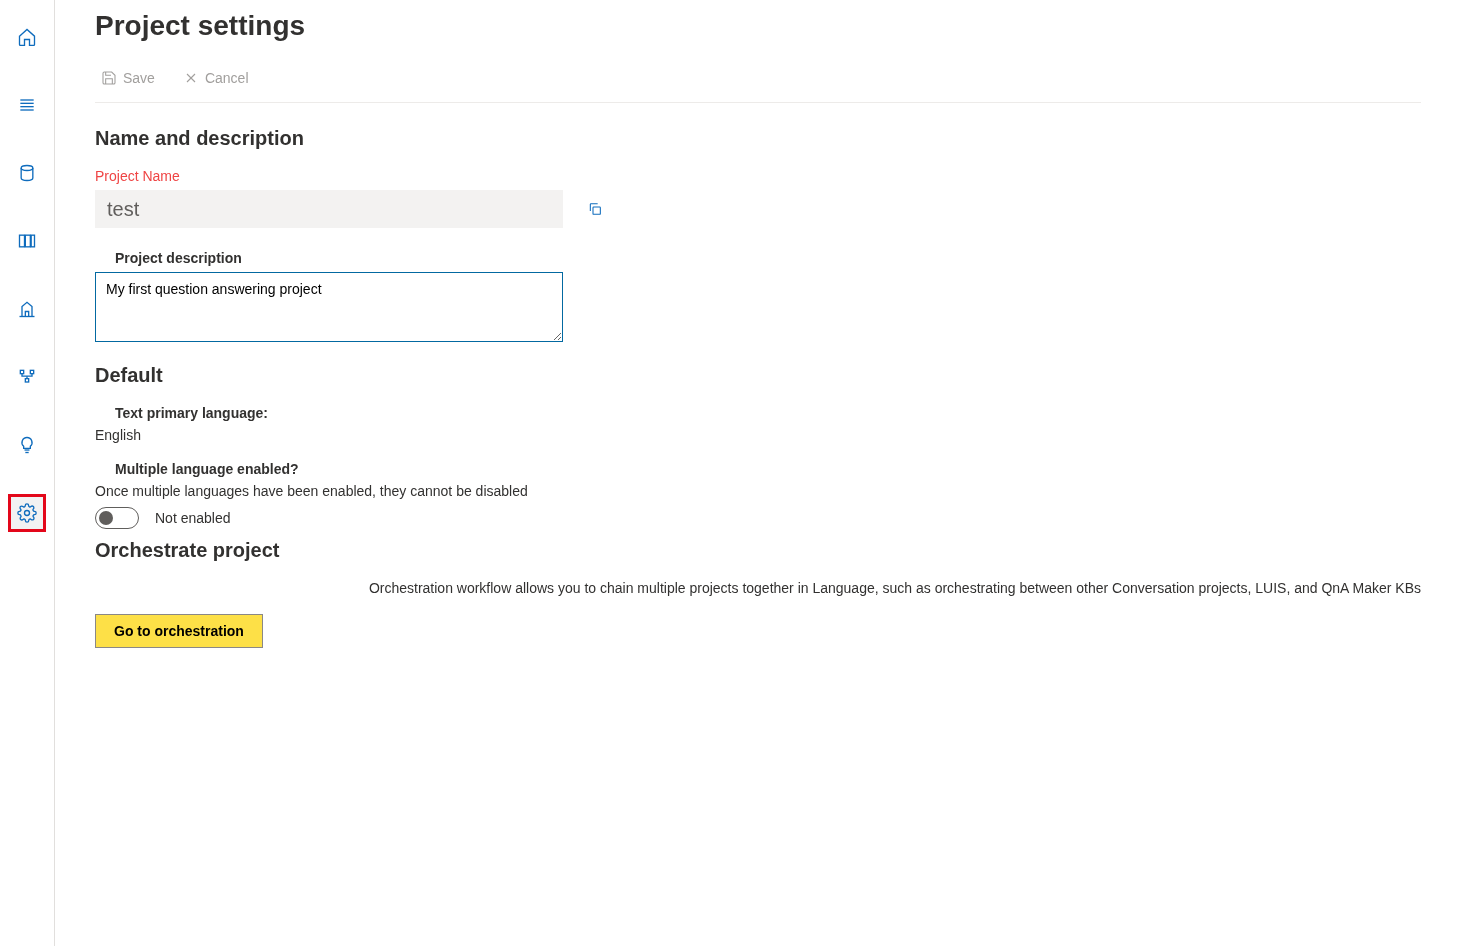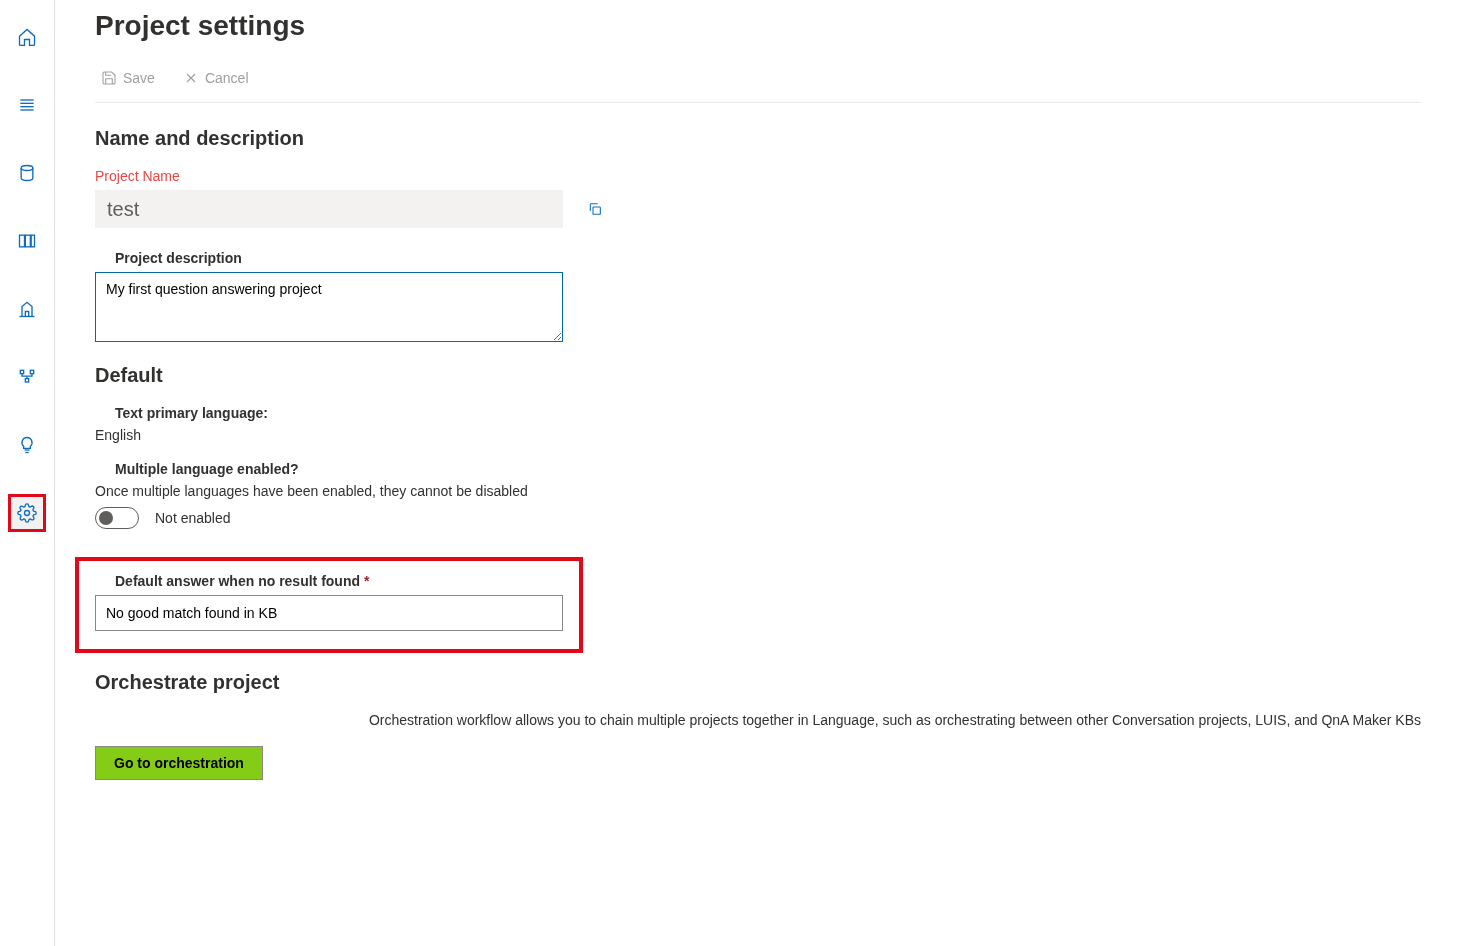--- a/index.html
+++ b/index.html
@@ -112,21 +112,21 @@
     width: 468px;
     height: 36px;
     border: 1px solid #8a8886;
     padding: 0 10px;
     font-size: 14px;
   }
 
   .orchestration-desc { font-size: 14px; margin: 14px 0 18px 0; text-align: right; }
   .orch-btn {
     border: 1px solid #8a8886;
-    background: #84cc16;
+    background: #fde047;
     font-size: 14px;
     font-weight: 600;
     padding: 8px 18px;
     cursor: pointer;
   }
 </style>
 </head>
 <body>
 
 <div class="app">
@@ -232,25 +232,19 @@
 
     <div class="field-label dark">Multiple language enabled?</div>
     <div class="plain-text" style="margin-bottom:8px;">Once multiple languages have been enabled, they cannot be disabled</div>
     <div class="toggle-row">
       <div class="toggle">
           <div class="knob"></div>
         </div>
       <span class="toggle-label">Not enabled</span>
     </div>
 
-    <div class="highlight-box">
-      <div class="field-label dark">
-        <span>Default answer when no result found</span><span class="required-star">*</span>
-      </div>
-      <input class="default-input" type="text" value="No good match found in KB" style="">
-    </div>
 
     <h2 class="section" style="margin-top:10px;">Orchestrate project</h2>
     <div class="orchestration-desc">Orchestration workflow allows you to chain multiple projects together in Language, such as orchestrating between other Conversation projects, LUIS, and QnA Maker KBs</div>
     <button class="orch-btn">Go to orchestration</button>
 
   </main>
 </div>
 
 </body></html>

